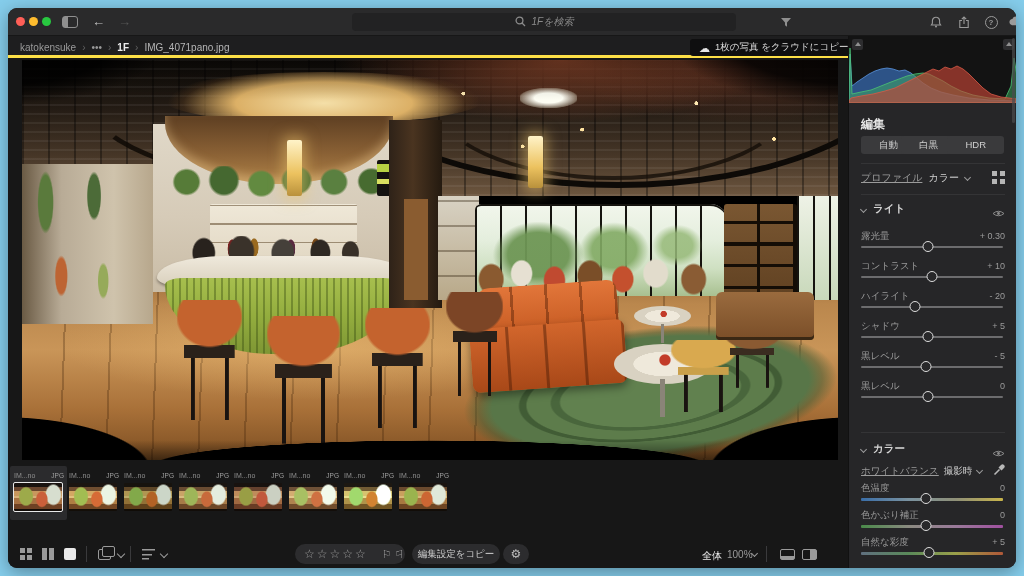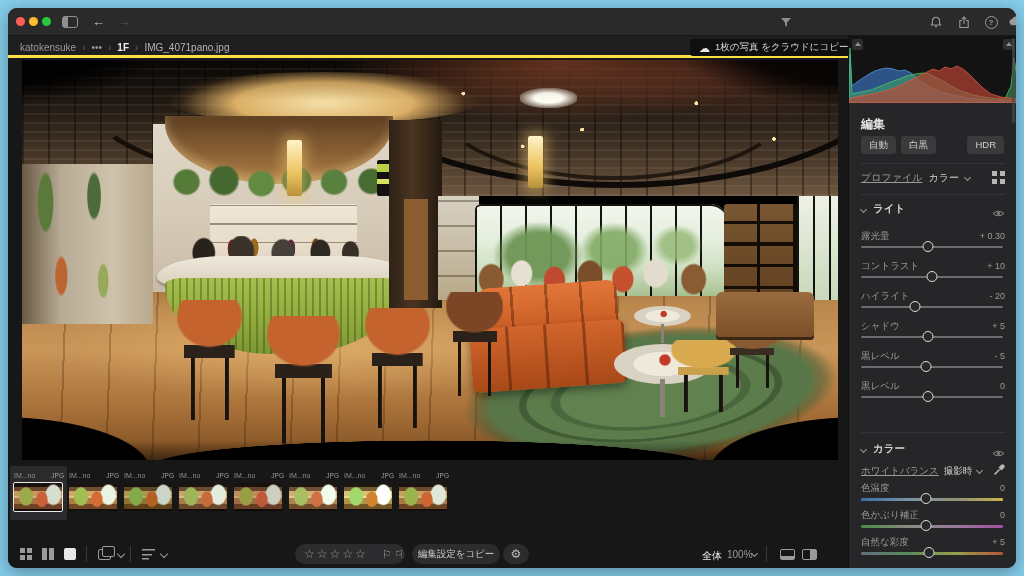--- a/index.html
+++ b/index.html
@@ -271,21 +271,21 @@
   .panel { position:absolute; left:840px; top:28px; width:168px; height:532px;
            background:#262628; border-left:1px solid #111; }
   .histo { position:absolute; left:0; top:0; width:168px; height:67px; background:#131313;
            border-bottom:1px solid #2e2e30; }
   .clip { position:absolute; top:3px; width:11px; height:11px; background:#2d2d2f;
           border-radius:2px; }
   .clip::after { content:""; position:absolute; left:2.5px; top:3px; border-left:3px solid transparent;
           border-right:3px solid transparent; border-bottom:4.5px solid #8f8f8f; }
   .clip.l { left:3px; } .clip.r { right:3px; }
   .p-title { position:absolute; left:12px; top:80px; font-size:12px; font-weight:bold; color:#e3e3e3; }
-  .p-btn { position:absolute; top:100px; height:18px; padding:0 8px; background:#3a3a3c;
+  .p-btn { position:absolute; top:100px; height:18px; padding:0 18px; background:#3a3a3c;
            border-radius:3px; color:#d0d0d0; font-size:9.5px; line-height:18px; }
   .p-div { position:absolute; left:12px; width:144px; height:1px; background:#343436; }
   .p-row-label { font-size:10px; color:#9b9b9b;text-decoration:underline; }
   .p-row-value { font-size:10px; color:#d2d2d2; }
   .profrow { position:absolute; left:12px; top:134px; width:144px; height:16px;
              display:flex; align-items:center; gap:6px; }
   .gridico { position:absolute; right:0; top:1px; width:13px; height:13px; background:
      linear-gradient(#b5b5b5,#b5b5b5) 0 0/5px 5px no-repeat,
      linear-gradient(#b5b5b5,#b5b5b5) 8px 0/5px 5px no-repeat,
      linear-gradient(#b5b5b5,#b5b5b5) 0 8px/5px 5px no-repeat,
@@ -322,20 +322,29 @@
 
 <div class="window">
 
   <div class="titlebar">
     <div class="tl c"></div>
     <div class="tl m"></div>
     <div class="tl z"></div>
     <div class="sbtoggle"></div>
     <div class="navarrow abs" style="left:84px">←</div>
     <div class="navarrow fwd abs" style="left:110px">→</div>
+    <div class="searchbox">
+      <span>
+        <svg width="11" height="11" viewBox="0 0 11 11">
+            <circle cx="4.5" cy="4.5" r="3.4" fill="none" stroke="#8b8b8b" stroke-width="1.3"></circle>
+            <line x1="7" y1="7" x2="10" y2="10" stroke="#8b8b8b" stroke-width="1.3"></line>
+          </svg>
+      </span>
+      <span class="ph">1Fを検索</span>
+    </div>
     <div class="tbicon" style="left:770px">
       <svg width="12" height="11" viewBox="0 0 12 11">
           <path d="M1 1h10L7 5.4v4.4L5 8.2V5.4z" fill="#8f8f8f"></path>
         </svg>
     </div>
     <div class="tbicon" style="left:920px">
       <svg width="12" height="12" viewBox="0 0 12 12">
           <path d="M6 1.2a3.6 3.6 0 0 0-3.6 3.6v2.6L1.4 9h9.2L9.6 7.4V4.8A3.6 3.6 0 0 0 6 1.2z" fill="none" stroke="#9a9a9a" stroke-width="1.1"></path>
           <circle cx="6" cy="10.4" r="1" fill="#9a9a9a"></circle>
         </svg>

